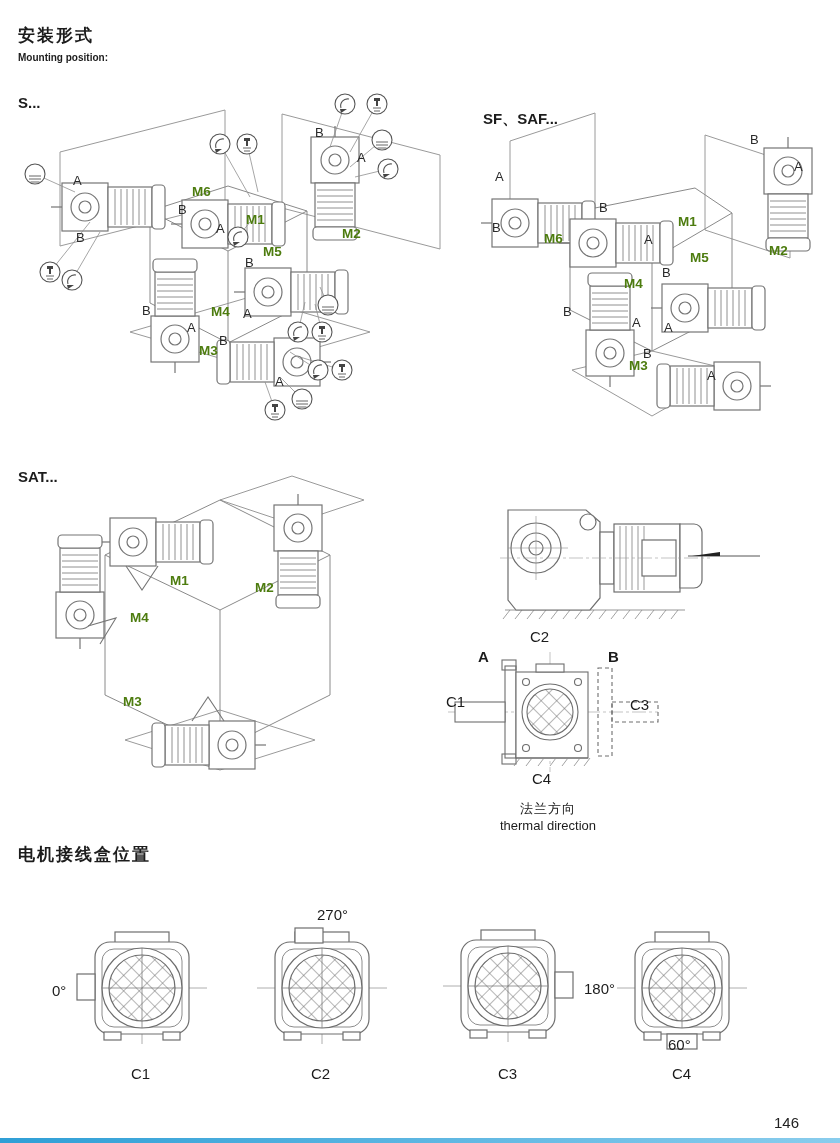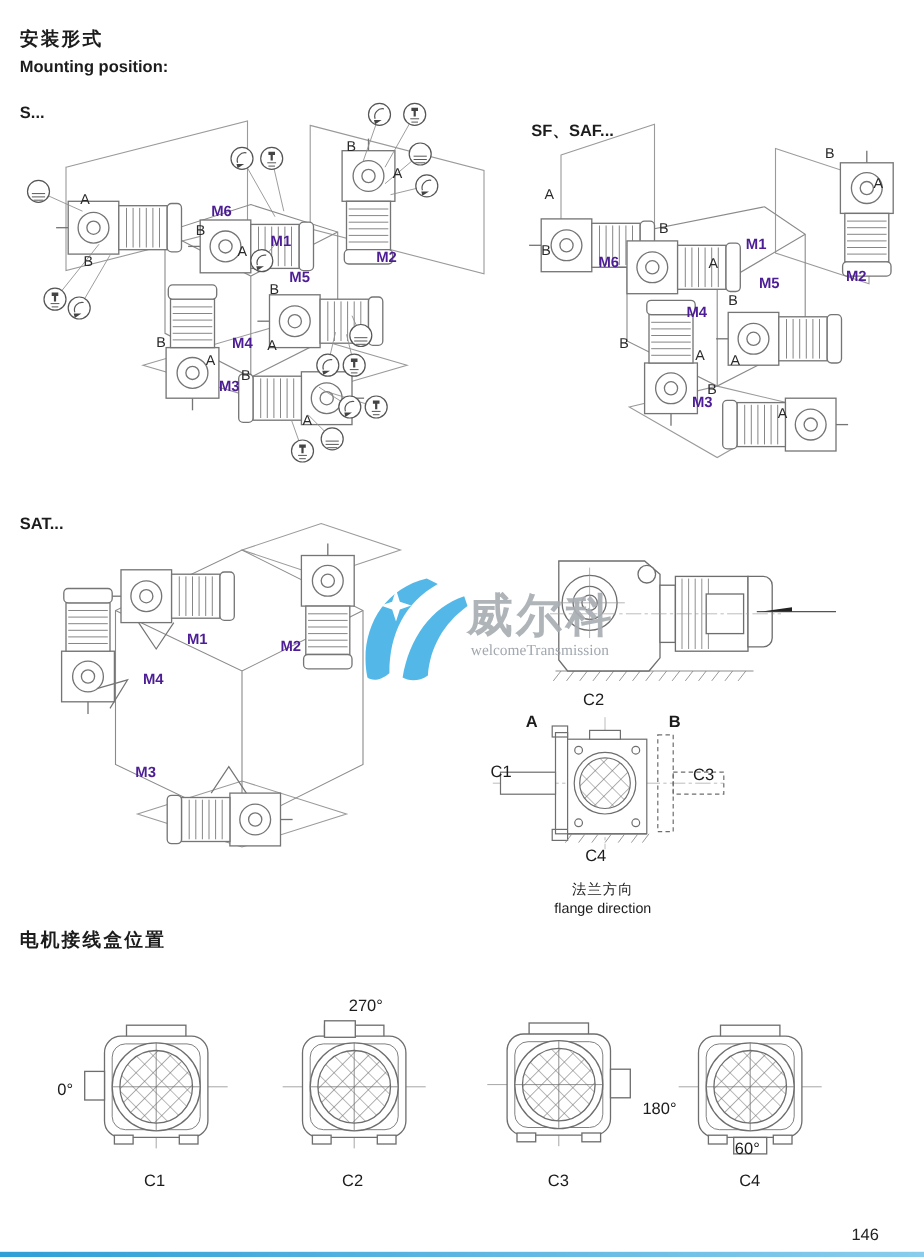--- a/index.html
+++ b/index.html
@@ -1,22 +1,22 @@
 <!DOCTYPE html>
 <html><head>
 <meta charset="utf-8">
 <style>
   html,body{margin:0;padding:0;background:#e8e8e8;}
   .page{position:relative;width:840px;height:1143px;margin:0 auto;background:#ffffff;overflow:hidden;
         font-family:"Liberation Sans",sans-serif;color:#1c1c1c;padding-left:43px;}
   .abs{position:absolute;}
   .title-cn{font-size:17px;font-weight:bold;letter-spacing:2px;}
-  .title-en{font-size:15px;font-weight:bold;}
+  .title-en{font-size:10px;font-weight:bold;}
   .sec-label{font-size:15px;font-weight:bold;}
-  .mlabel{font-size:13.5px;font-weight:bold;color:#4c1d95;}
+  .mlabel{font-size:13.5px;font-weight:bold;color:#4d7c0f;}
   .ablabel{font-size:13px;color:#2a2a2a;}
   .clabel{font-size:15px;color:#1c1c1c;}
   .angle{font-size:15px;color:#1c1c1c;}
   .caption-cn{font-size:13px;letter-spacing:1px;text-align:center;width:100%;}
   .caption-en{font-size:13px;text-align:center;width:100%;}
   .pagenum{font-size:15px;color:#222;}
   svg{position:absolute;left:0;top:0;overflow:visible;}
   .wm{opacity:.92;pointer-events:none;}
   .wm-cn{position:absolute;left:102px;top:14px;font-size:42px;font-weight:bold;color:#a9aeb4;letter-spacing:3px;white-space:nowrap;}
   .wm-en{position:absolute;left:106px;top:66px;font-size:14px;color:#9aa1a8;font-family:"Liberation Serif",serif;white-space:nowrap;}
@@ -232,29 +232,20 @@
       <rect x="172" y="48" width="34" height="36"></rect>
       <path d="M210,32 h14 a8,8 0 0 1 8,8 v48 a8,8 0 0 1 -8,8 h-14 z"></path>
       <path d="M30,66 H240" stroke="#9a9a9a" stroke-width="0.6" stroke-dasharray="14 3 3 3"></path>
     </g>
     <g>
       <path d="M218,64 H290" stroke="#555" stroke-width="1"></path>
       <path d="M222,64 l28,-4 v4 z" fill="#222" stroke="none"></path>
     </g>
   </svg>
 
-  <div class="abs wm" style="left:322px;top:518px;width:250px;height:105px;">
-    <svg width="105" height="105" viewBox="0 0 105 105">
-      <path d="M12,98 C4,58 24,18 66,8 L76,13 C46,30 32,58 32,94 C24,101 16,101 12,98 Z" fill="#45b3e6"></path>
-      <path d="M44,98 C50,62 70,34 100,24 L103,33 C81,49 69,71 67,96 C59,102 49,101 44,98 Z" fill="#45b3e6"></path>
-      <path d="M38,18 L41.5,29 L52,32.5 L41.5,36 L38,47 L34.5,36 L24,32.5 L34.5,29 Z" fill="#ffffff"></path>
-    </svg>
-    <span class="wm-cn">威尔科</span>
-    <span class="wm-en">welcomeTransmission</span>
-  </div>
 
   <div class="abs" style="left:440px;top:630px;width:230px;height:160px;">
     <svg width="230" height="160" viewBox="0 0 230 160">
       <g fill="none" stroke="#6e6e6e" stroke-width="1.1">
         <path d="M8,82 H218" stroke="#9a9a9a" stroke-width="0.6" stroke-dasharray="14 3 3 3"></path>
         <path d="M110,22 V142" stroke="#9a9a9a" stroke-width="0.6" stroke-dasharray="14 3 3 3"></path>
         <rect x="62" y="30" width="14" height="10"></rect>
         <rect x="62" y="124" width="14" height="10"></rect>
         <rect x="65" y="36" width="11" height="92"></rect>
         <rect x="76" y="42" width="72" height="86" fill="#ffffff"></rect>
@@ -277,21 +268,21 @@
       </g>
     </svg>
     <span class="abs clabel" style="left:90px;top:-2px;">C2</span>
     <span class="abs clabel" style="left:38px;top:18px;font-weight:bold;">A</span>
     <span class="abs clabel" style="left:168px;top:18px;font-weight:bold;">B</span>
     <span class="abs clabel" style="left:6px;top:63px;">C1</span>
     <span class="abs clabel" style="left:190px;top:66px;">C3</span>
     <span class="abs clabel" style="left:92px;top:140px;">C4</span>
   </div>
   <div class="abs caption-cn" style="left:458px;top:800px;width:180px;">法兰方向</div>
-  <div class="abs caption-en" style="left:458px;top:818px;width:180px;">flange direction</div>
+  <div class="abs caption-en" style="left:458px;top:818px;width:180px;">thermal direction</div>
 
   <div class="abs title-cn" style="left:18px;top:843px;">电机接线盒位置</div>
 
   <svg class="abs" style="left:77px;top:928px;" width="130" height="124" viewBox="0 0 130 124">
     <use href="#mview"></use>
     <rect x="0" y="46" width="18" height="26" fill="#ffffff" stroke="#6e6e6e" stroke-width="1.2"></rect>
   </svg>
   <span class="abs angle" style="left:52px;top:982px;">0°</span>
   <span class="abs clabel" style="left:131px;top:1065px;">C1</span>
 
@@ -299,21 +290,21 @@
     <use href="#mview"></use>
     <rect x="38" y="0" width="28" height="15" fill="#ffffff" stroke="#6e6e6e" stroke-width="1.2"></rect>
   </svg>
   <span class="abs angle" style="left:317px;top:906px;">270°</span>
   <span class="abs clabel" style="left:311px;top:1065px;">C2</span>
 
   <svg class="abs" style="left:443px;top:926px;" width="130" height="124" viewBox="0 0 130 124">
     <use href="#mview"></use>
     <rect x="112" y="46" width="18" height="26" fill="#ffffff" stroke="#6e6e6e" stroke-width="1.2"></rect>
   </svg>
-  <span class="abs angle" style="left:584px;top:1000px;">180°</span>
+  <span class="abs angle" style="left:584px;top:980px;">180°</span>
   <span class="abs clabel" style="left:498px;top:1065px;">C3</span>
 
   <svg class="abs" style="left:617px;top:928px;" width="130" height="124" viewBox="0 0 130 124">
     <use href="#mview"></use>
     <rect x="50" y="106" width="30" height="15" fill="#ffffff" stroke="#6e6e6e" stroke-width="1.2"></rect>
   </svg>
   <span class="abs angle" style="left:668px;top:1036px;">60°</span>
   <span class="abs clabel" style="left:672px;top:1065px;">C4</span>
 
   <span class="abs pagenum" style="left:774px;top:1114px;text-align:center;">146</span>

